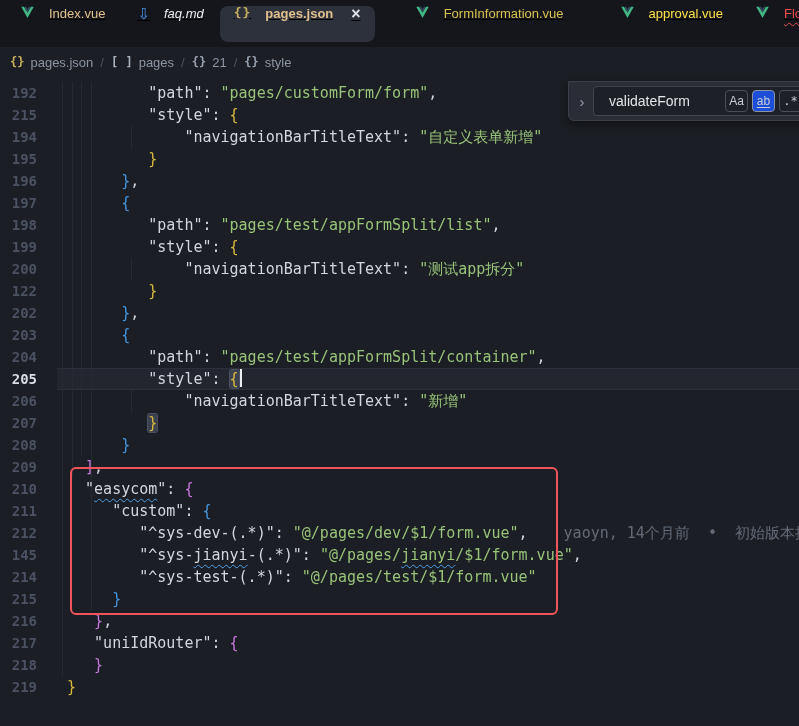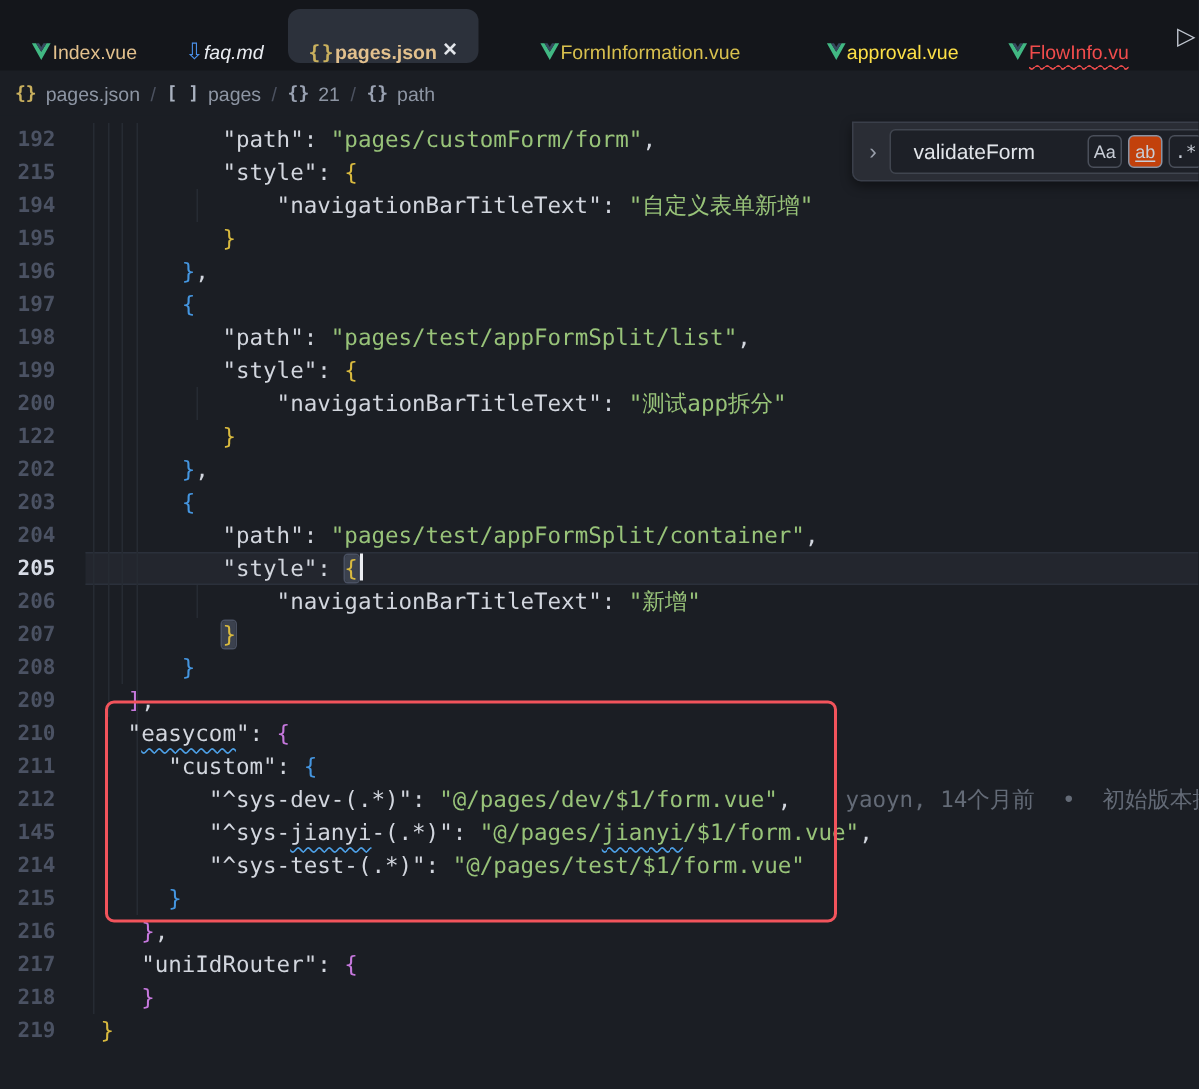--- a/index.html
+++ b/index.html
@@ -10,23 +10,23 @@
     position:relative;
   }
 
   
   .tabbar {
     height:47px; background:#14161b;
     display:flex; align-items:center;
     padding-left:4px; position:relative;
   }
   .tab {
-    height:36px; display:flex; align-items:flex-end;
-    padding:0 16px; gap:0; border-radius:8px;
-    font-size:13px; white-space:nowrap; cursor:pointer; flex:none;
+    height:36px; display:flex; align-items:flex-start;
+    padding:0 16px; gap:14px; border-radius:8px;
+    font-size:13px; white-space:nowrap; cursor:pointer; flex:none;text-decoration:underline;
   }
   .tab.wide { padding:0 40px; }
   .tab.active { background:#2c313b; padding:0 14px; }
   .tab.active .tab-label { font-weight:600; }
   .tab-label.italic { font-style:italic; }
   .tab-label.err-squiggle {
     text-decoration:underline; text-decoration-style:wavy;
     text-decoration-color:#f14c4c; text-decoration-thickness:1px;
     text-underline-offset:4px;
   }
@@ -120,21 +120,21 @@
   }
   .find-opts {
     position:absolute; right:5px; top:3px; display:flex; gap:4px;
   }
   .find-opt {
     height:22px; min-width:23px; padding:0 3px; border-radius:4px;
     color:#c8cdd6; font-size:12px; display:flex; align-items:center;
     justify-content:center; border:1px solid #4a4f5a; cursor:pointer;
     background:transparent;
   }
-  .find-opt.on { background:#c2410c; border-color:#8a93a3; }
+  .find-opt.on { background:#1d4ed8; border-color:#8a93a3; }
   .find-opt.uline { text-decoration:underline; text-underline-offset:2px; }
   .find-opt.mono { font-family:"DejaVu Sans Mono", monospace; }
 </style>
 </head>
 <body>
 
 <div class="tabbar">
   <div id="tabs-host" style="display:flex;align-items:center;">
       <div class="tab">
         <span class="ficon">
@@ -196,21 +196,21 @@
       <span>pages</span>
     </span>
     <span class="crumb-sep">/</span>
     <span class="crumb">
       <span class="crumb-icon" style="color: rgb(154, 162, 178);">{}</span>
       <span>21</span>
     </span>
     <span class="crumb-sep">/</span>
     <span class="crumb">
       <span class="crumb-icon" style="color: rgb(154, 162, 178);">{}</span>
-      <span>path</span>
+      <span>style</span>
     </span>
   </div>
 
 <div class="editor">
 
   <div class="guide" style="left:62px;  top:5px;   height:594px;"></div>
   <div class="guide" style="left:72px;  top:5px;   height:396px;"></div>
   <div class="guide" style="left:81px;  top:5px;   height:374px;"></div>
   <div class="guide" style="left:91px;  top:5px;   height:528px;"></div>
   <div class="guide" style="left:131px; top:49px;  height:22px;"></div>

